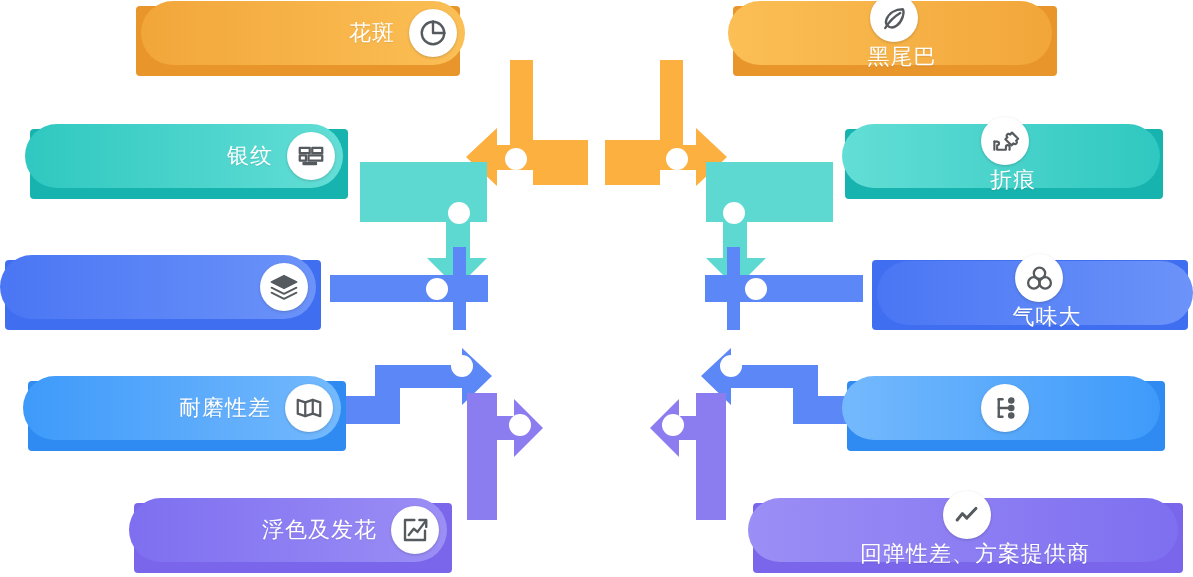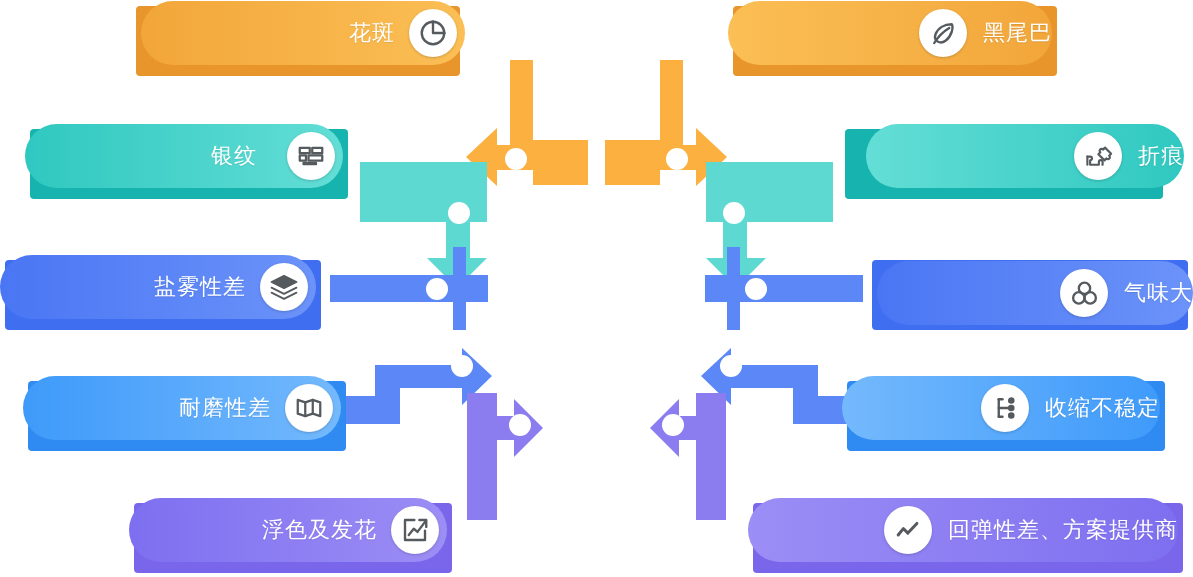--- a/index.html
+++ b/index.html
@@ -39,21 +39,21 @@
   }
 
   
   .pill{
     position:absolute;
     display:flex;align-items:center;
     height:64px;border-radius:32px;
     box-sizing:border-box;
     font-family:Liberation Mono, monospace;
   }
-  .pill.right-side{padding-left:8px;justify-content:flex-end;}
+  .pill.right-side{flex-direction:column;padding-left:8px;justify-content:center;}
   .pill.left-side{flex-direction:row;padding-right:8px;justify-content:flex-end;}
   .pill-shadow{
     position:absolute;border-radius:4px;z-index:0;
   }
   .pill-label{
     color:#ffffff;font-size:22px;letter-spacing:1px;white-space:nowrap;
     text-shadow:0 1px 1px rgba(0,0,0,0.10);
   }
   .pill.left-side .pill-label{margin-right:14px;}
   .pill.right-side .pill-label{margin-left:16px;}
@@ -157,52 +157,51 @@
           <path d="M19 5c-6 0-11 3-13 8-1 3 0 5 2 6 4 2 9-2 11-8 .7-2.3 1-4.4 0-6z"></path>
           <path d="M5 20C8 15 12 11 17 8"></path>
         </svg>
       </span>
       <span class="pill-label">黑尾巴</span>
     </div>
   </div>
 
   <div>
     <div class="pill-shadow" style="left:30px;top:129px;width:318px;height:70px;background:#17b3ae;"></div>
-    <div class="pill left-side" style="left:25px;top:124px;width:318px;background:linear-gradient(90deg,#2fc8c0 0%,#63ded6 100%);gap:16px;">
+    <div class="pill left-side" style="left:25px;top:124px;width:318px;background:linear-gradient(90deg,#2fc8c0 0%,#63ded6 100%);">
       <span class="pill-label">银纹</span>
       <span class="pill-icon">
         <svg width="30" height="30" viewBox="0 0 24 24" fill="none" stroke="#555a5e" stroke-width="1.8" stroke-linecap="round" stroke-linejoin="round">
           <rect x="3" y="5.5" width="8" height="4.2"></rect>
           <rect x="13" y="5.5" width="8" height="4.2"></rect>
           <rect x="3" y="11.5" width="5" height="4.2"></rect>
           <rect x="10" y="11.5" width="11" height="4.2"></rect>
           <rect x="6" y="17.5" width="10" height="1"></rect>
         </svg>
       </span>
     </div>
   </div>
 
   <div>
     <div class="pill-shadow" style="left:845px;top:129px;width:318px;height:70px;background:#17b3ae;"></div>
-    <div class="pill right-side" style="left:866px;top:124px;width:318px;background:linear-gradient(90deg,#63ded6 0%,#2fc8c0 100%);">
+    <div class="pill right-side" style="left:842px;top:124px;width:318px;background:linear-gradient(90deg,#63ded6 0%,#2fc8c0 100%);">
       <span class="pill-icon">
         <svg width="30" height="30" viewBox="0 0 24 24" fill="none" stroke="#555a5e" stroke-width="1.7" stroke-linecap="round" stroke-linejoin="round">
           <path d="M3.5 12.5h2.2a1.5 1.5 0 1 1 0 3v3.5h7v-2.2a1.5 1.5 0 1 1 3 0v2.2h-.2"></path>
           <path d="M3.5 12.5V19"></path>
           <path d="M12.3 10.6l1.6-1.6a1.5 1.5 0 1 1 2.1-2.1l1.6-1.6 4.9 4.9-1.6 1.6a1.5 1.5 0 1 1-2.1 2.1l-1.6 1.6z"></path>
         </svg>
       </span>
       <span class="pill-label">折痕</span>
     </div>
   </div>
 
   <div>
     <div class="pill-shadow" style="left:5px;top:260px;width:316px;height:70px;background:#3f6ef0;"></div>
     <div class="pill left-side" style="left:0px;top:255px;width:316px;background:linear-gradient(90deg,#4a76f4 0%,#6b93f9 100%);">
-      <span class="pill-label">盐雾性差</span>
       <span class="pill-icon">
         <svg width="30" height="30" viewBox="0 0 24 24" fill="#555a5e" stroke="#555a5e" stroke-width="1.4" stroke-linecap="round" stroke-linejoin="round">
           <polygon points="12,3 22,8 12,13 2,8"></polygon>
           <polyline points="2,12.5 12,17.5 22,12.5" fill="none"></polyline>
           <polyline points="2,16.5 12,21.5 22,16.5" fill="none"></polyline>
         </svg>
       </span>
     </div>
   </div>
 
@@ -241,21 +240,20 @@
         <svg width="30" height="30" viewBox="0 0 24 24" fill="none" stroke="#555a5e" stroke-width="1.9" stroke-linecap="round" stroke-linejoin="round">
           <path d="M7 5v14"></path>
           <path d="M7 5h3"></path>
           <path d="M7 12h8"></path>
           <path d="M7 19h3"></path>
           <circle cx="17" cy="6" r="1.7" fill="#555a5e"></circle>
           <circle cx="17" cy="12" r="1.7" fill="#555a5e"></circle>
           <circle cx="17" cy="18" r="1.7" fill="#555a5e"></circle>
         </svg>
       </span>
-      <span class="pill-label">收缩不稳定</span>
     </div>
   </div>
 
   <div>
     <div class="pill-shadow" style="left:134px;top:503px;width:318px;height:70px;background:#7a66ea;"></div>
     <div class="pill left-side" style="left:129px;top:498px;width:318px;background:linear-gradient(90deg,#7e6ff0 0%,#9b8ef5 100%);">
       <span class="pill-label">浮色及发花</span>
       <span class="pill-icon">
         <svg width="30" height="30" viewBox="0 0 24 24" fill="none" stroke="#555a5e" stroke-width="1.9" stroke-linecap="round" stroke-linejoin="round">
           <path d="M20 12.5V20H4V4h7.5"></path>

